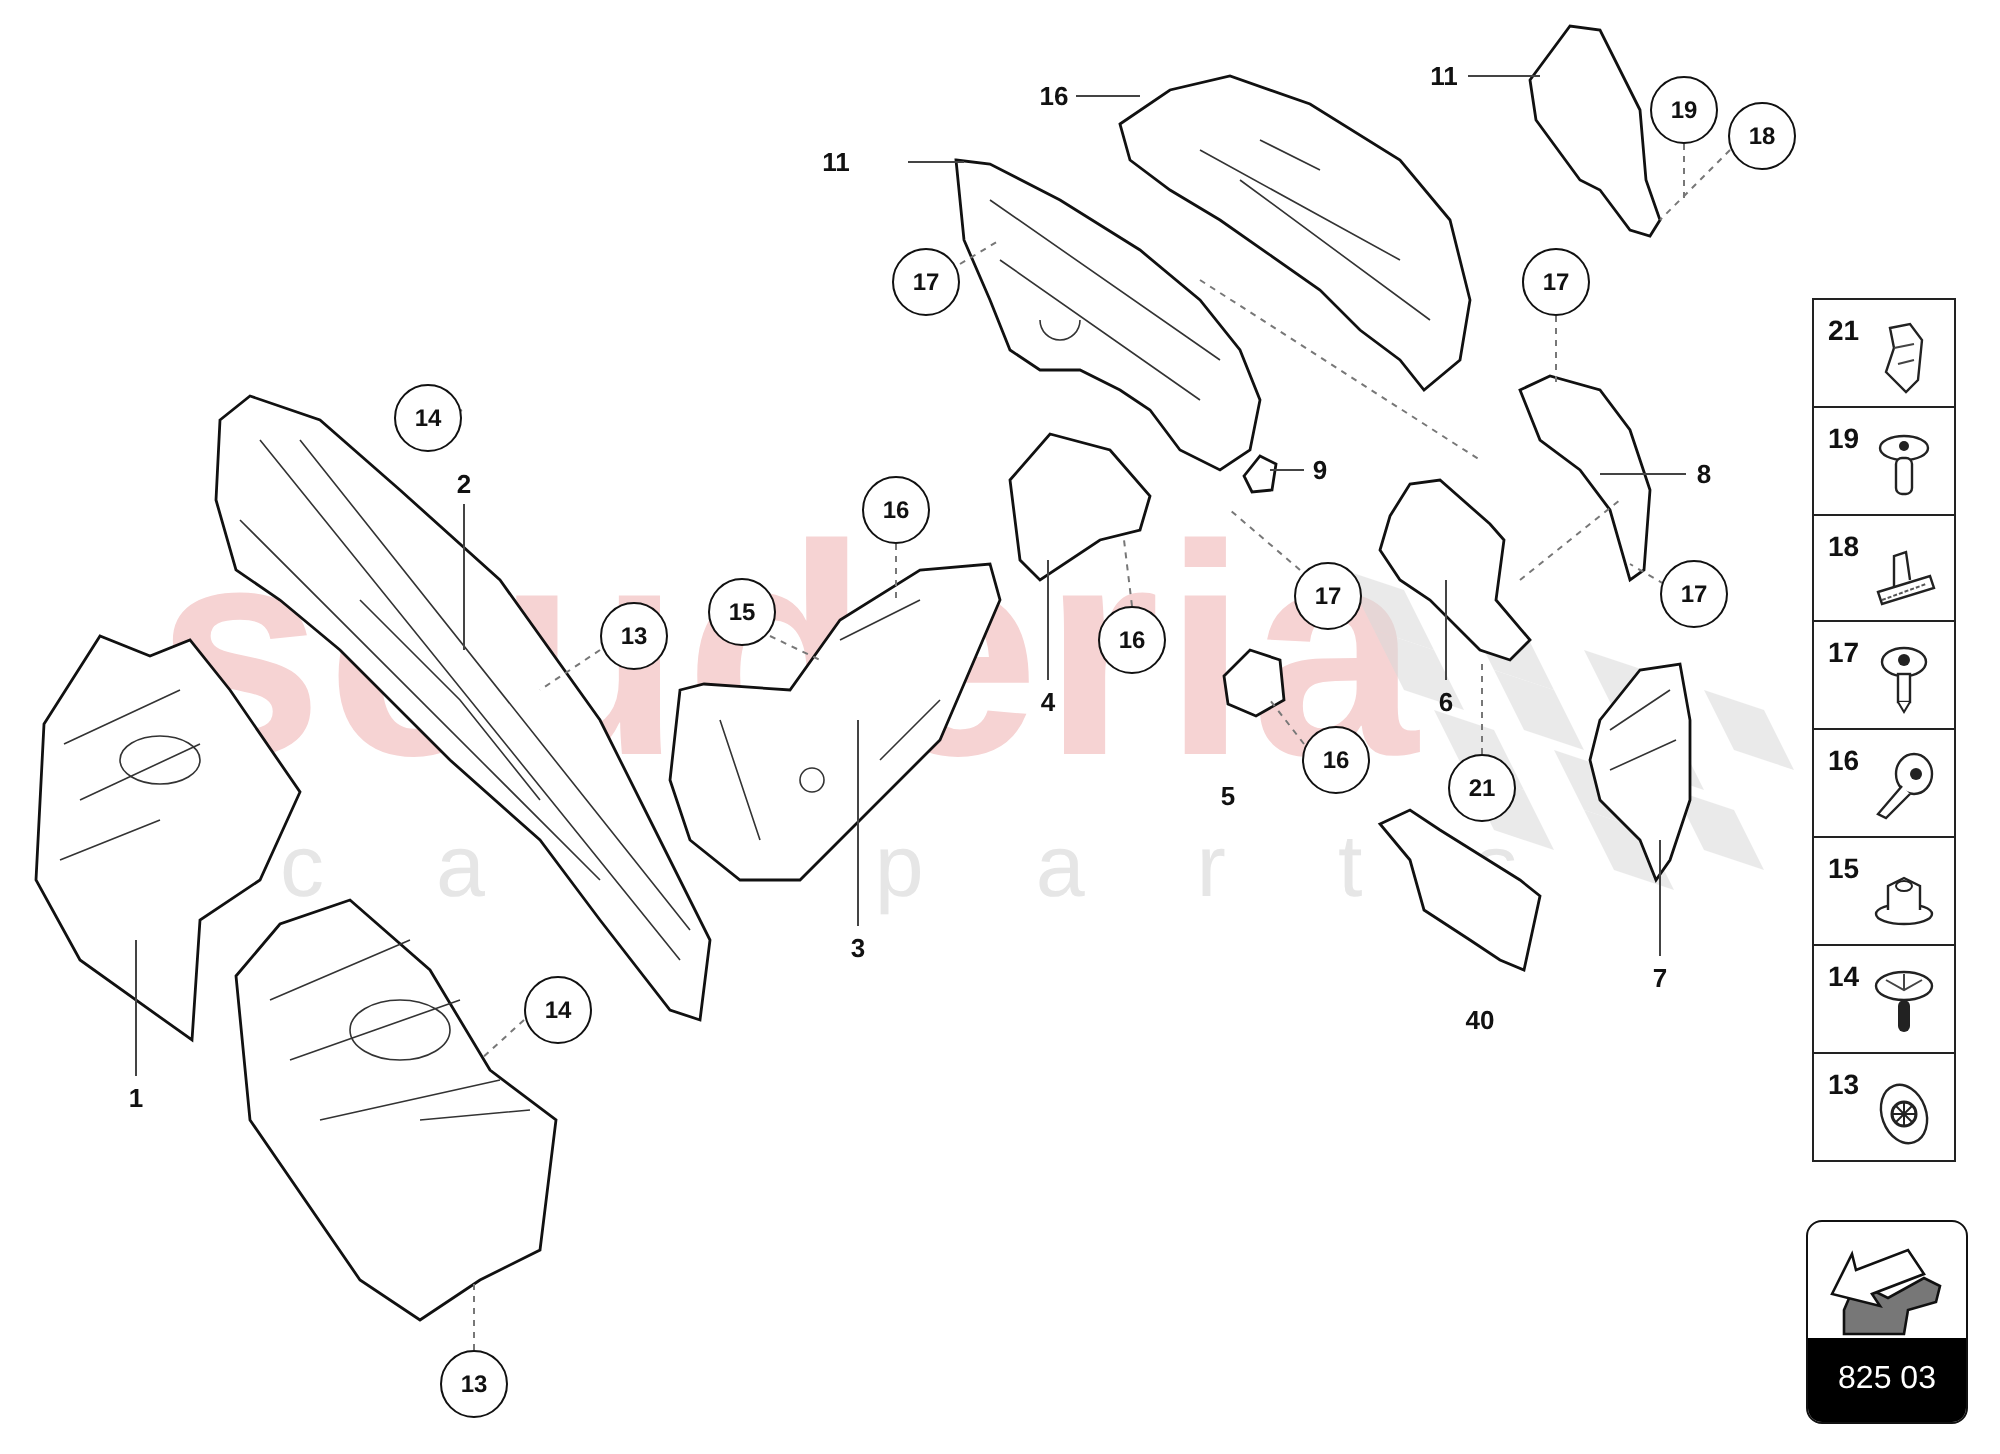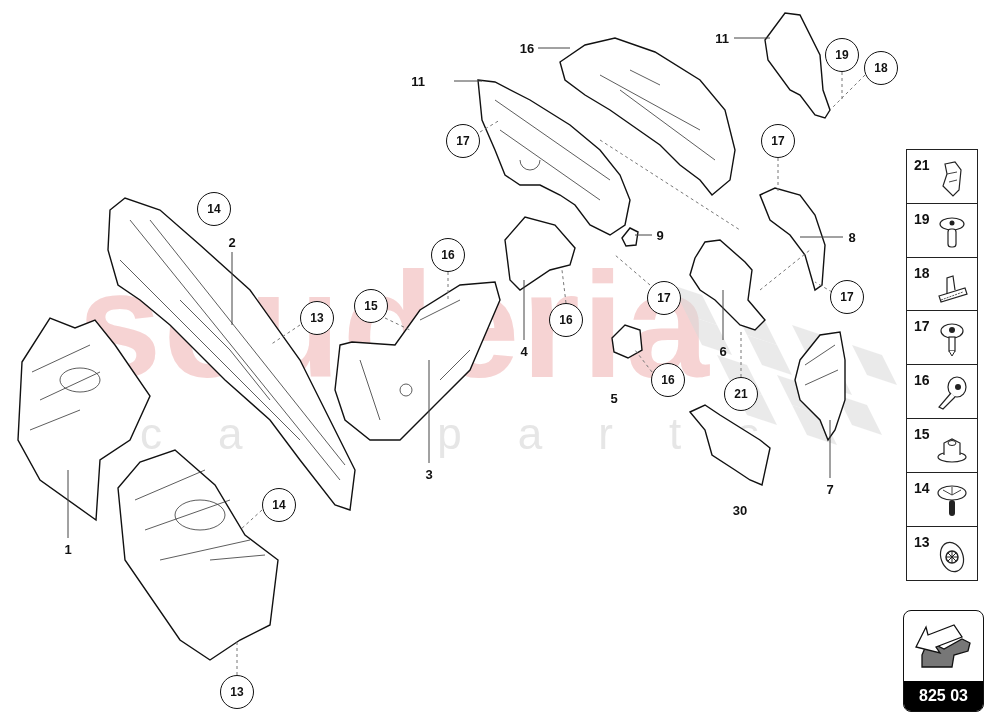--- a/index.html
+++ b/index.html
@@ -16,21 +16,21 @@
   .dash{stroke:#777;stroke-width:1;fill:none;stroke-dasharray:3 3;}
   .num{position:absolute;font-weight:bold;font-size:13px;color:#111;transform:translate(-50%,-50%);white-space:nowrap;}
   .callout{position:absolute;width:34px;height:34px;border:1.6px solid #111;border-radius:50%;background:#fff;display:flex;align-items:center;justify-content:center;font-weight:bold;font-size:12px;color:#111;transform:translate(-50%,-50%);box-sizing:border-box;cursor:pointer;}
   .legend{position:absolute;left:906px;top:149px;width:70px;border:1.5px solid #222;background:#fff;}
   .legend-row{height:53.8px;border-bottom:1.2px solid #222;position:relative;box-sizing:border-box;cursor:pointer;}
   .legend-row:last-child{border-bottom:none;}
   .legend-row .lnum{position:absolute;left:7px;top:7px;font-weight:bold;font-size:14px;color:#111;}
   .legend-row svg{position:absolute;right:8px;top:10px;width:34px;height:38px;}
   .pagebox{position:absolute;left:903px;top:610px;width:79px;height:100px;border:1.6px solid #111;border-radius:8px;overflow:hidden;background:#fff;cursor:pointer;}
   .pagebox svg{position:absolute;left:10px;top:6px;width:60px;height:54px;}
-  .pagebox .code{position:absolute;left:0;bottom:0;width:100%;height:30px;background:#000;color:#fff;font-weight:bold;font-size:16px;display:flex;align-items:center;justify-content:center;}
+  .pagebox .code{position:absolute;left:0;bottom:0;width:100%;height:42px;background:#000;color:#fff;font-weight:normal;font-size:16px;display:flex;align-items:center;justify-content:center;}
 </style>
 </head>
 <body>
 
 <div id="diagram">
 
   <div class="wm wm-main">scuderia</div>
   <div class="wm wm-sub">car parts</div>
 
   <svg class="flag" viewBox="0 0 230 170">
@@ -151,21 +151,21 @@
   <div class="num" style="left:429px;top:474px">3</div>
   <div class="num" style="left:524px;top:351px">4</div>
   <div class="num" style="left:614px;top:398px">5</div>
   <div class="num" style="left:723px;top:351px">6</div>
   <div class="num" style="left:830px;top:489px">7</div>
   <div class="num" style="left:852px;top:237px">8</div>
   <div class="num" style="left:660px;top:235px">9</div>
   <div class="num" style="left:527px;top:48px">16</div>
   <div class="num" style="left:418px;top:81px">11</div>
   <div class="num" style="left:722px;top:38px">11</div>
-  <div class="num" style="left:740px;top:510px">30</div>
+  <div class="num" style="left:740px;top:510px">40</div>
 
   <div class="callout" style="left:214px;top:209px">14</div>
   <div class="callout" style="left:317px;top:318px">13</div>
   <div class="callout" style="left:279px;top:505px">14</div>
   <div class="callout" style="left:237px;top:692px">13</div>
   <div class="callout" style="left:371px;top:306px">15</div>
   <div class="callout" style="left:448px;top:255px">16</div>
   <div class="callout" style="left:566px;top:320px">16</div>
   <div class="callout" style="left:668px;top:380px">16</div>
   <div class="callout" style="left:463px;top:141px">17</div>

